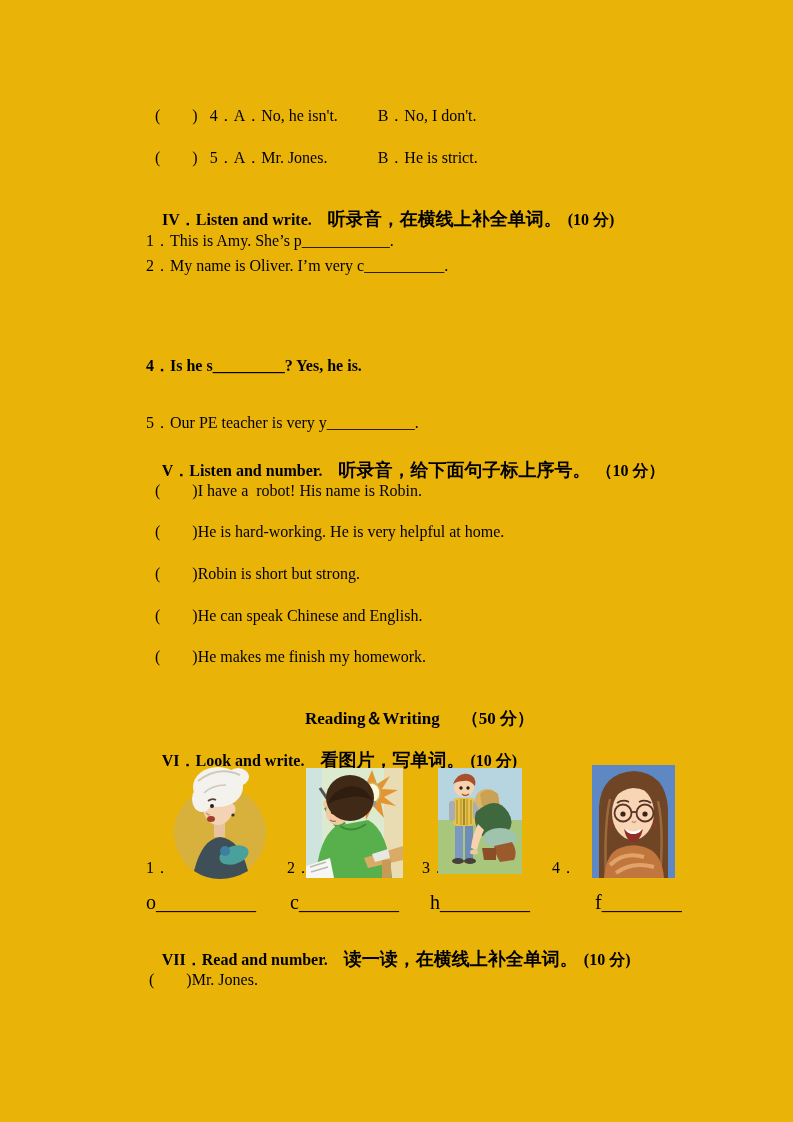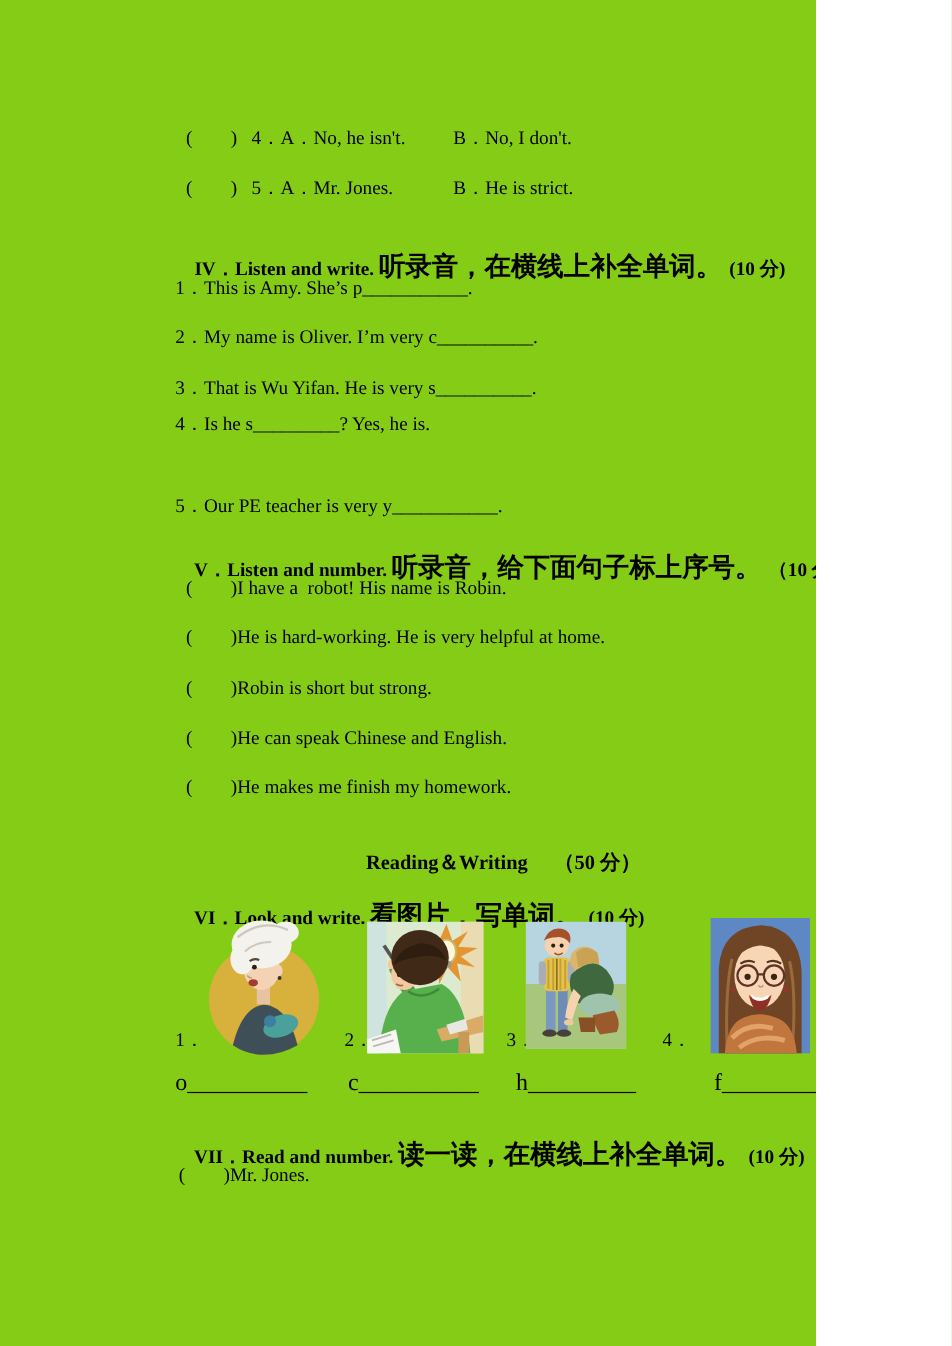--- a/index.html
+++ b/index.html
@@ -1,24 +1,24 @@
 <!DOCTYPE html>
 <html><head>
 <meta charset="utf-8">
 <style>
   html,body{margin:0;padding:0;background:#ffffff;}
   .page{
-    position:relative;width:680px;height:1122px;background:#84cc16;
+    position:relative;width:793px;height:1122px;background:#eab308;
     font-family:"Liberation Serif", serif;color:#000;font-size:16px;line-height:1.25;
     overflow:hidden;
   }
   .abs{position:absolute;}
   .pre{white-space:pre;}
   .hdr{font-weight:bold;font-size:16px;white-space:pre;}
-  .hdr .zh{font-family:"Liberation Sans", sans-serif;font-size:22px;margin-left:4px;}
+  .hdr .zh{font-family:"Liberation Sans", sans-serif;font-size:18px;margin-left:16px;}
   .hdr .pts{margin-left:6px;}
   .bracket{white-space:pre;}
   .opt-main{display:inline-block;width:168px;margin-left:12px;white-space:pre;}
   .opt-b{white-space:pre;}
   .item-text{white-space:pre;}
   .center-hdr{font-weight:bold;font-size:17px;text-align:center;white-space:pre;}
   .pic-num{font-size:16px;white-space:pre;}
   .blank{font-size:20px;white-space:pre;}
   svg{display:block;}
 </style>
@@ -32,23 +32,22 @@
   </div>
   <div class="abs" style="top:148px;left:155px;">
     <span class="bracket">(        )</span><span class="opt-main">5．A．Mr. Jones.</span><span class="opt-b">B．He is strict.</span>
   </div>
 
   <div class="abs hdr" style="top:188px;left:146px;">
     <span>IV．Listen and write.</span><span class="zh">听录音，在横线上补全单词。</span><span class="pts">(10 分)</span>
   </div>
 
   <div class="abs pre" style="top:231px;left:146px;">1．This is Amy. She’s p___________.</div>
-  <div class="abs pre" style="top:272px;left:146px;">2．My name is Oliver. I’m very c__________.</div>
-  <div class="abs pre" style="top:314px;left:146px;">3．That is Wu Yifan. He is very s__________.</div>
-  <div class="abs pre" style="top:344px;left:146px;">4．Is he s_________? Yes, he is.</div>
+  <div class="abs pre" style="top:256px;left:146px;">2．My name is Oliver. I’m very c__________.</div>
+  <div class="abs pre" style="top:356px;left:146px;font-weight:bold;">4．Is he s_________? Yes, he is.</div>
   <div class="abs pre" style="top:413px;left:146px;">5．Our PE teacher is very y___________.</div>
 
   <div class="abs hdr" style="top:439px;left:146px;">
     <span>V．Listen and number.</span><span class="zh">听录音，给下面句子标上序号。</span><span class="pts">（10 分）</span>
   </div>
 
   <div class="abs" style="top:481px;left:155px;">
     <span class="bracket">(        )</span><span class="item-text">I have a  robot! His name is Robin.</span>
   </div>
   <div class="abs" style="top:522px;left:155px;">

